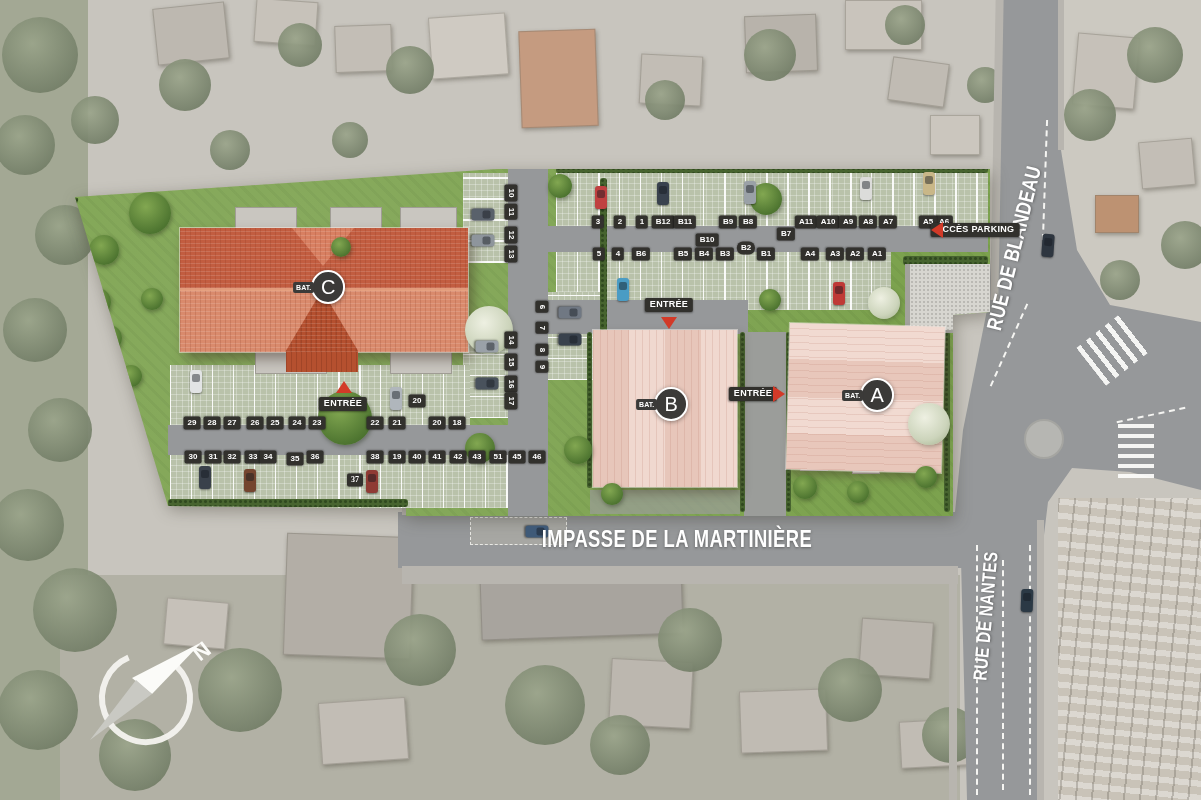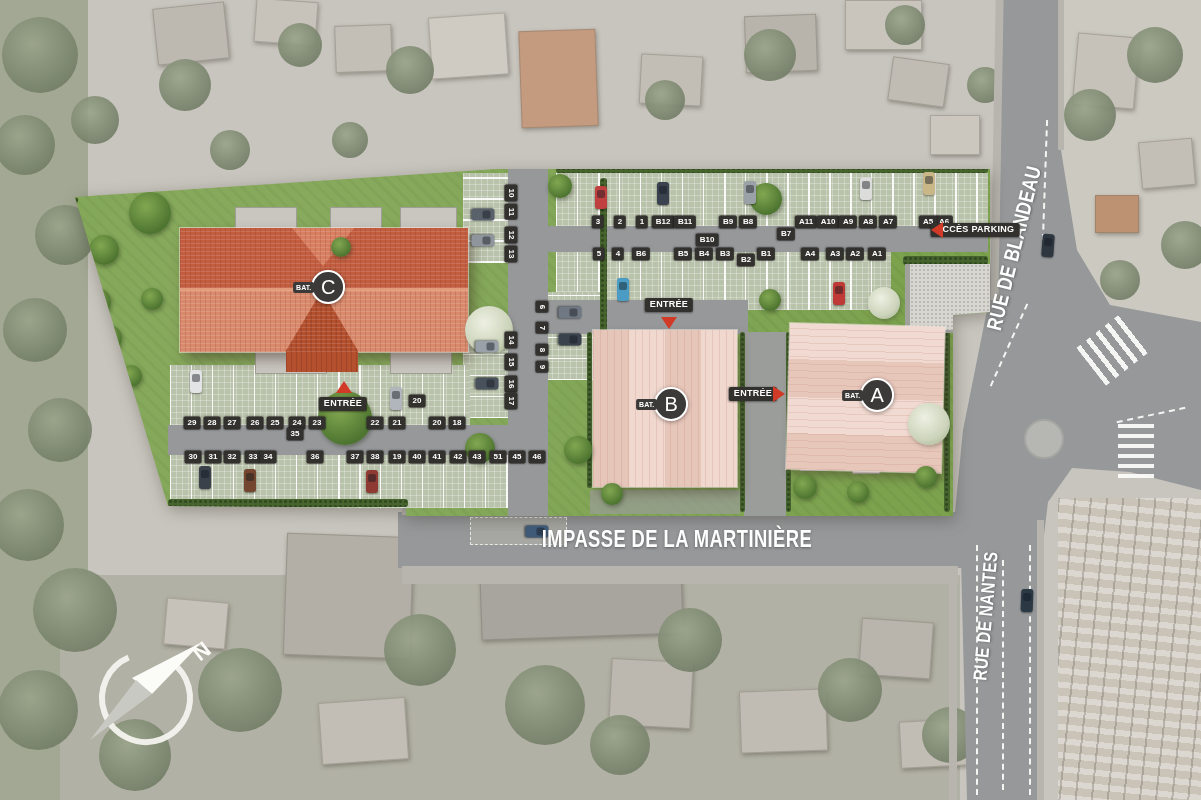--- a/index.html
+++ b/index.html
@@ -296,21 +296,21 @@
       <div class="chip" style="left: 868px; top: 222px; transform: translate(-50%, -50%) rotate(0deg);">A8</div>
       <div class="chip" style="left: 888px; top: 222px; transform: translate(-50%, -50%) rotate(0deg);">A7</div>
       <div class="chip" style="left: 944px; top: 222px; transform: translate(-50%, -50%) rotate(0deg);">A6</div>
       <div class="chip" style="left: 928px; top: 222px; transform: translate(-50%, -50%) rotate(0deg);">A5</div>
       <div class="chip" style="left: 599px; top: 254px; transform: translate(-50%, -50%) rotate(0deg);">5</div>
       <div class="chip" style="left: 618px; top: 254px; transform: translate(-50%, -50%) rotate(0deg);">4</div>
       <div class="chip" style="left: 641px; top: 254px; transform: translate(-50%, -50%) rotate(0deg);">B6</div>
       <div class="chip" style="left: 683px; top: 254px; transform: translate(-50%, -50%) rotate(0deg);">B5</div>
       <div class="chip" style="left: 704px; top: 254px; transform: translate(-50%, -50%) rotate(0deg);">B4</div>
       <div class="chip" style="left: 725px; top: 254px; transform: translate(-50%, -50%) rotate(0deg);">B3</div>
-      <div class="chip" style="left: 746px; top: 260px; transform: translate(-50%, -50%) rotate(0deg);">B2</div>
+      <div class="chip" style="left: 746px; top: 248px; transform: translate(-50%, -50%) rotate(0deg); border-radius: 6px;">B2</div>
       <div class="chip" style="left: 766px; top: 254px; transform: translate(-50%, -50%) rotate(0deg);">B1</div>
       <div class="chip" style="left: 810px; top: 254px; transform: translate(-50%, -50%) rotate(0deg);">A4</div>
       <div class="chip" style="left: 835px; top: 254px; transform: translate(-50%, -50%) rotate(0deg);">A3</div>
       <div class="chip" style="left: 855px; top: 254px; transform: translate(-50%, -50%) rotate(0deg);">A2</div>
       <div class="chip" style="left: 877px; top: 254px; transform: translate(-50%, -50%) rotate(0deg);">A1</div>
       <div class="chip" style="left: 511px; top: 193px; transform: translate(-50%, -50%) rotate(90deg);">10</div>
       <div class="chip" style="left: 511px; top: 212px; transform: translate(-50%, -50%) rotate(90deg);">11</div>
       <div class="chip" style="left: 511px; top: 235px; transform: translate(-50%, -50%) rotate(90deg);">12</div>
       <div class="chip" style="left: 511px; top: 254px; transform: translate(-50%, -50%) rotate(90deg);">13</div>
       <div class="chip" style="left: 511px; top: 340px; transform: translate(-50%, -50%) rotate(90deg);">14</div>
@@ -331,23 +331,23 @@
       <div class="chip" style="left: 375px; top: 423px; transform: translate(-50%, -50%) rotate(0deg);">22</div>
       <div class="chip" style="left: 397px; top: 423px; transform: translate(-50%, -50%) rotate(0deg);">21</div>
       <div class="chip" style="left: 417px; top: 401px; transform: translate(-50%, -50%) rotate(0deg);">20</div>
       <div class="chip" style="left: 437px; top: 423px; transform: translate(-50%, -50%) rotate(0deg);">20</div>
       <div class="chip" style="left: 457px; top: 423px; transform: translate(-50%, -50%) rotate(0deg);">18</div>
       <div class="chip" style="left: 193px; top: 457px; transform: translate(-50%, -50%) rotate(0deg);">30</div>
       <div class="chip" style="left: 213px; top: 457px; transform: translate(-50%, -50%) rotate(0deg);">31</div>
       <div class="chip" style="left: 232px; top: 457px; transform: translate(-50%, -50%) rotate(0deg);">32</div>
       <div class="chip" style="left: 253px; top: 457px; transform: translate(-50%, -50%) rotate(0deg);">33</div>
       <div class="chip" style="left: 268px; top: 457px; transform: translate(-50%, -50%) rotate(0deg);">34</div>
-      <div class="chip" style="left: 295px; top: 434px; transform: translate(-50%, -50%) rotate(0deg);">35</div>
+      <div class="chip" style="left: 295px; top: 459px; transform: translate(-50%, -50%) rotate(0deg);">35</div>
       <div class="chip" style="left: 315px; top: 457px; transform: translate(-50%, -50%) rotate(0deg);">36</div>
-      <div class="chip" style="left: 355px; top: 457px; transform: translate(-50%, -50%) rotate(0deg);">37</div>
+      <div class="chip" style="left: 355px; top: 480px; transform: translate(-50%, -50%) rotate(0deg); font-family: Liberation Serif, serif;">37</div>
       <div class="chip" style="left: 375px; top: 457px; transform: translate(-50%, -50%) rotate(0deg);">38</div>
       <div class="chip" style="left: 397px; top: 457px; transform: translate(-50%, -50%) rotate(0deg);">19</div>
       <div class="chip" style="left: 417px; top: 457px; transform: translate(-50%, -50%) rotate(0deg);">40</div>
       <div class="chip" style="left: 437px; top: 457px; transform: translate(-50%, -50%) rotate(0deg);">41</div>
       <div class="chip" style="left: 458px; top: 457px; transform: translate(-50%, -50%) rotate(0deg);">42</div>
       <div class="chip" style="left: 477px; top: 457px; transform: translate(-50%, -50%) rotate(0deg);">43</div>
       <div class="chip" style="left: 498px; top: 457px; transform: translate(-50%, -50%) rotate(0deg);">51</div>
       <div class="chip" style="left: 517px; top: 457px; transform: translate(-50%, -50%) rotate(0deg);">45</div>
       <div class="chip" style="left: 537px; top: 457px; transform: translate(-50%, -50%) rotate(0deg);">46</div>
     </div>

